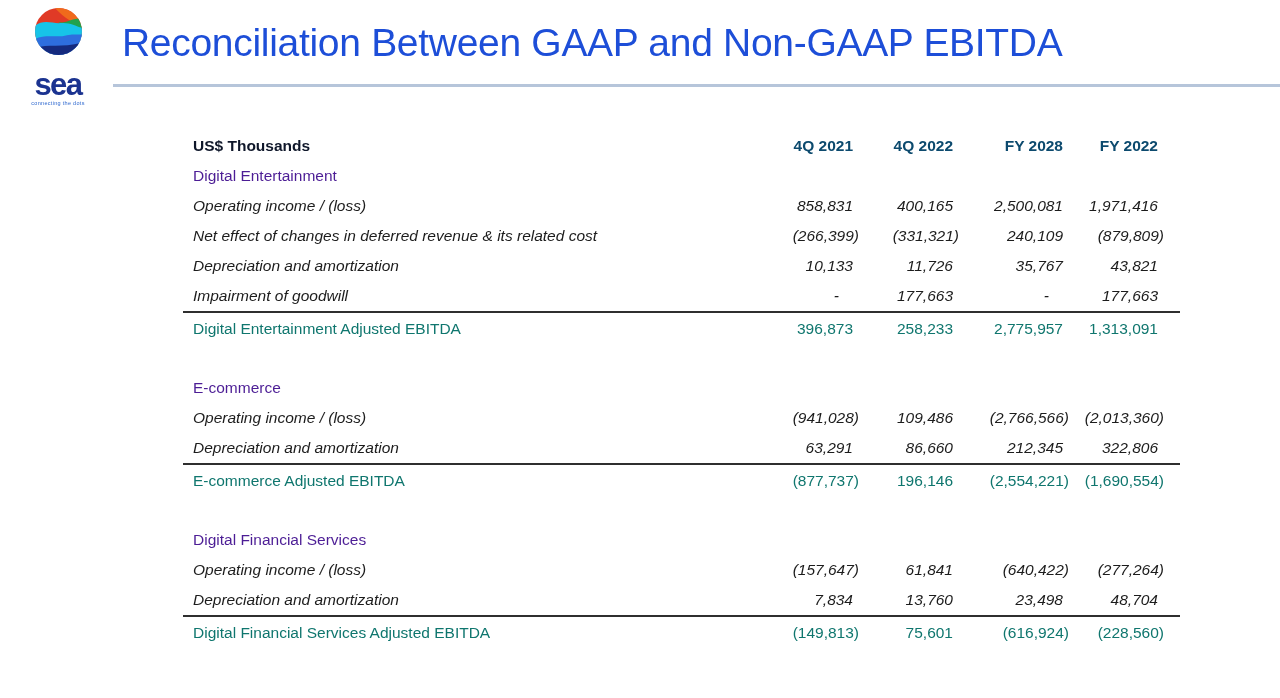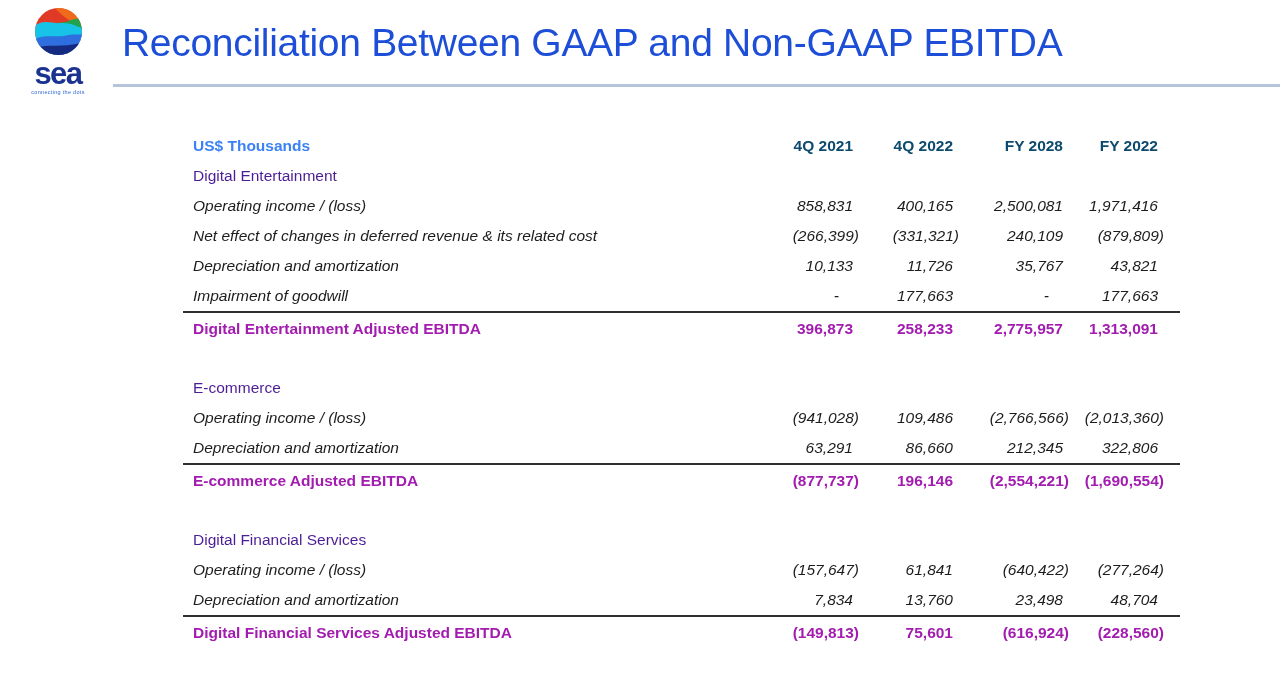--- a/index.html
+++ b/index.html
@@ -2,41 +2,41 @@
 <html><head>
 <meta charset="utf-8">
 <style>
   html, body { margin:0; padding:0; background:#ffffff; }
   body { width:1280px; height:698px; font-family:"Liberation Sans", sans-serif; }
   .slide { position:relative; width:1280px; height:698px; background:#ffffff; overflow:hidden; }
 
   
   .logo { position:absolute; left:15px; top:8px; width:86px; text-align:center; }
   .logo-mark { width:47px; height:47px; display:block; margin:0 auto; }
-  .brand { font-weight:bold; font-size:31px; line-height:22px; color:#1b3390; letter-spacing:-1.5px; margin-top:8px; }
+  .brand { font-weight:bold; font-size:31px; line-height:22px; color:#1b3390; letter-spacing:-1.5px; margin-top:19px; }
   .tagline { font-size:5.5px; color:#2e68cf; margin-top:4px; letter-spacing:0.3px; white-space:nowrap; }
 
   
   .title { position:absolute; left:122px; top:20px; margin:0; font-size:39px; line-height:46px;
            font-weight:500; color:#1d4ed8; letter-spacing:-0.3px; white-space:nowrap; }
   .rule { position:absolute; left:113px; right:0; top:84px; height:3px; background:#b6c5da; }
 
   
   .table { position:absolute; left:183px; top:131px; width:997px; font-size:15.5px; color:#1c1c1c; }
   .trow { display:grid; grid-template-columns:570px 100px 100px 110px 95px;
           height:30px; align-items:center; padding-right:22px; box-sizing:border-box; }
   .cell { overflow:visible; white-space:nowrap; }
   .cell.label { padding-left:10px; }
   .cell.num { text-align:right; font-style:italic; font-size:15.5px; }
-  .header-row .unit { font-weight:bold; color:#3b82f6; }
+  .header-row .unit { font-weight:bold; color:#0f172a; }
   .colhead { font-weight:bold; color:#0c4a6e; font-style:normal !important; }
   .section-row .label { color:#4c1d95; }
   .data-row .label { font-style:italic; }
   .total-row { height:34px; border-top:2px solid #2f2f2f; }
-  .total-row .cell { font-weight:bold; font-style:normal; color:#a21caf; }
+  .total-row .cell { font-weight:normal; font-style:normal; color:#0f766e; }
   .spacer { height:28px; }
   .num.paren { transform:translateX(6px); }
   .num.dash { padding-right:14px; }
 </style>
 </head>
 <body>
 
 <div class="slide">
 
   <div class="logo">

